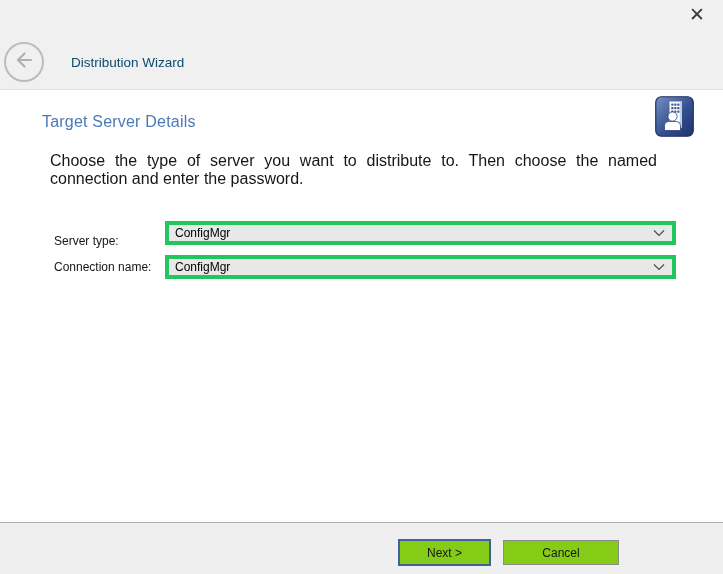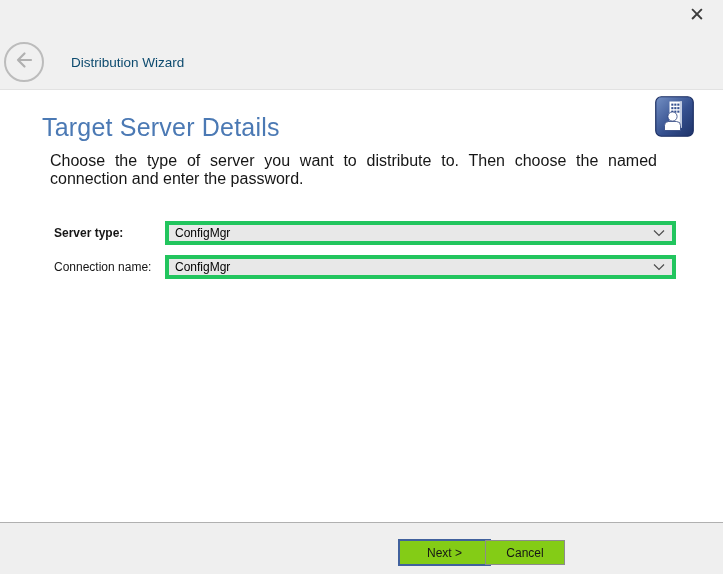--- a/index.html
+++ b/index.html
@@ -33,39 +33,39 @@
   }
   .wizard-title {
     position: absolute; left: 71px; top: 42px; height: 40px;
     display: flex; align-items: center;
     font-size: 13.5px; color: #0c4a6e;
   }
 
   
   .page-title {
     position: absolute; left: 42px; top: 113px;
-    font-size: 25px; font-weight: 400; color: #4b79b4;
+    font-size: 16px; font-weight: 400; color: #4b79b4;
     letter-spacing: 0.2px;
   }
   .page-icon {
     position: absolute; left: 655px; top: 96px;
     width: 39px; height: 41px;
   }
   .page-desc {
     position: absolute; left: 50px; top: 152px;
     width: 607px;
     font-size: 16px; line-height: 18px; color: #161616;
     text-align: justify;
   }
 
   .form-label {
     position: absolute; left: 54px;
     font-size: 12px; color: #161616;
   }
-  .label-1 { top: 226px; font-weight: bold; }
+  .label-1 { top: 234px; }
   .label-2 { top: 260px; }
 
   .combo {
     position: absolute; left: 165px; width: 511px; height: 24px;
     background: #e8e8e8;
     border: 4px solid #22c55e;
     display: flex; align-items: center;
     cursor: default;
   }
   .combo-1 { top: 221px; }
@@ -91,21 +91,21 @@
     border: 1px solid #8c8c8c;
     font-family: "Liberation Sans", sans-serif;
     font-size: 12px; color: #161616;
     display: flex; align-items: center; justify-content: center;
     cursor: pointer;
   }
   .btn-next {
     left: 398px; top: 16px; width: 93px; height: 27px;
     border: 2px solid #41619d;
   }
-  .btn-cancel { left: 485px; top: 17px; width: 80px; height: 25px; }
+  .btn-cancel { left: 503px; top: 17px; width: 116px; height: 25px; }
   .btn-help  { left: 605px; top: 17px; width: 92px; height: 25px; }
 </style>
 </head>
 <body>
 
 <div class="header">
   <div class="close-btn">✕</div>
 
   <div class="back-btn">
     <span>

